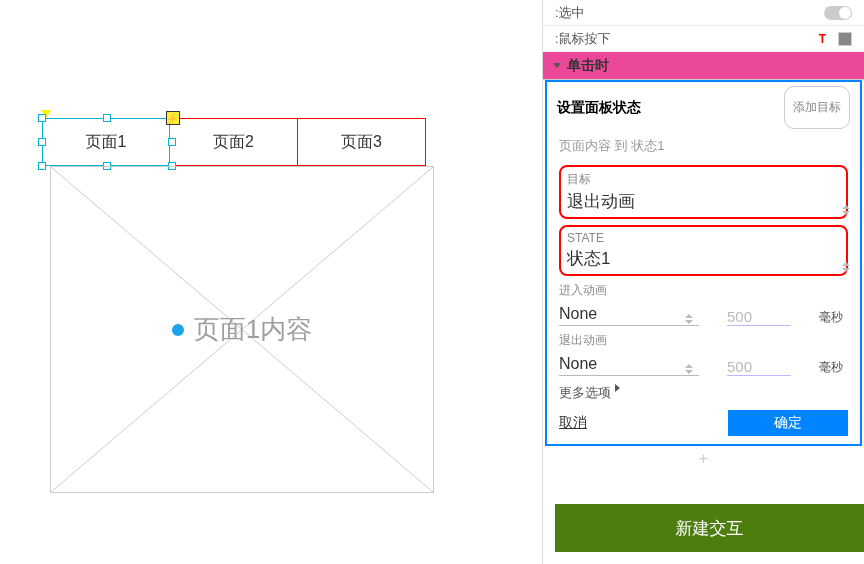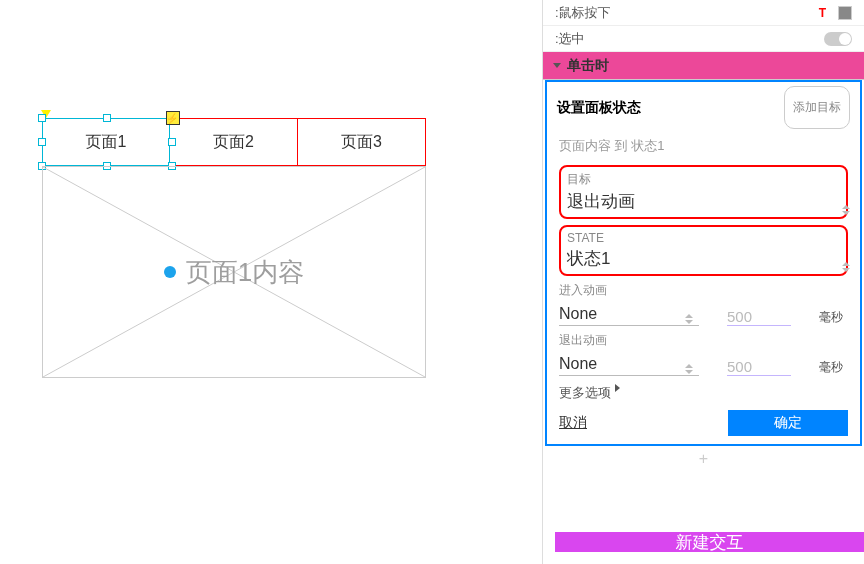--- a/index.html
+++ b/index.html
@@ -41,22 +41,22 @@
     }
     .marker-y {
       position: absolute; left:41px; top: 110px;
       width: 0; height: 0;
       border-left: 5px solid transparent;
       border-right: 5px solid transparent;
       border-top: 8px solid #fff200;
     }
 
     .placeholder-x {
-      position: absolute; left: 42px; top: 166px;
-      width: 384px; height: 212px;
+      position: absolute; left: 50px; top: 166px;
+      width: 384px; height: 327px;
       border: 1px solid #ccc;
       display: flex; align-items: center; justify-content: center;
     }
     .placeholder-x svg.x-lines { position: absolute; inset: 0; width: 100%; height: 100%; }
     .placeholder-content { display: flex; align-items: center; gap: 10px; z-index: 1; }
     .dot { width: 12px; height: 12px; border-radius: 50%; background: #1ca3ec; }
     .ph-text { font-size: 26px; color: #9e9e9e; }
 
     
     .right-panel {
@@ -117,21 +117,21 @@
     .tri-right { display:inline-block; width:0; height:0; border-left:5px solid #555; border-top:4px solid transparent; border-bottom:4px solid transparent; }
 
     .btn-row { display:flex; justify-content: space-between; align-items:center; margin: 6px 12px 0 12px; }
     .cancel-link { font-size: 14px; color:#333; text-decoration: underline; cursor:pointer; }
     .ok-btn { background:#0084ff; color:#fff; font-size:14px; border:none; width:120px; height:26px; cursor:pointer; }
 
     .plus-row { text-align:center; color:#ccc; font-size:16px; padding: 4px 0; }
 
     .new-int-btn {
       margin: 20px 0 12px 12px;
-      background:#d946ef; color:#fff; font-size:17px; height:20px;
+      background:#4d7c0f; color:#fff; font-size:17px; height:48px;
       display:flex; align-items:center; justify-content:center; cursor:pointer;
       border:none;
     }
   </style>
 </head>
 <body>
 
 <div class="canvas">
   <div class="marker-y"></div>
   <div class="tabs-row">
@@ -162,29 +162,29 @@
     </svg>
     <div class="placeholder-content">
       <span class="dot"></span>
       <span class="ph-text">页面1内容</span>
     </div>
   </div>
 </div>
 
 <div class="right-panel">
   <div class="prop-row">
+    <span>:选中</span>
+    <span class="toggle"></span>
+  </div>
+  <div class="prop-row">
     <span>:鼠标按下</span>
     <span style="display:flex; align-items:center; gap:6px;">
       <span class="t-icon">T</span>
       <span class="swatch-mini"></span>
     </span>
-  </div>
-  <div class="prop-row">
-    <span>:选中</span>
-    <span class="toggle"></span>
   </div>
 
   <div class="section-header">
     <span class="tri"></span>
     <span>单击时</span>
   </div>
 
   <div class="interaction-box">
     <div class="action-head">
       <span>设置面板状态</span>

